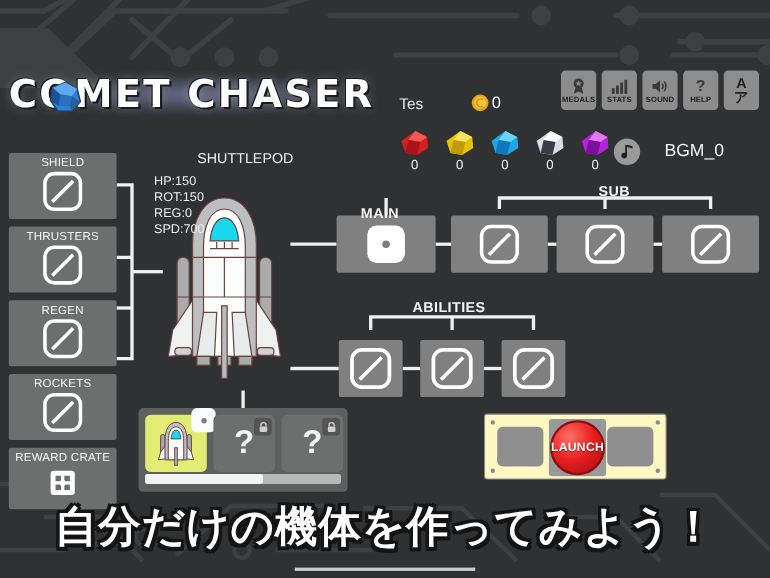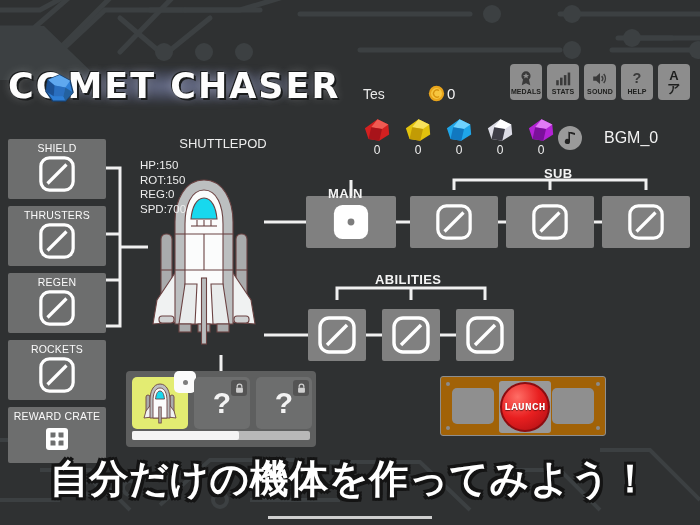--- a/index.html
+++ b/index.html
@@ -170,24 +170,23 @@
     position: absolute; left: 6px; bottom: 7px;
     width: 178px; height: 9px; background: #b8b8b8; border-radius: 2px;
   }
   #scroll-thumb {
     width: 60%; height: 100%; background: #f4f4f4; border-radius: 2px;
   }
 
   
   #launch-panel {
     position: absolute; left: 440px; top: 376px;
-    width: 166px; height: 60px; background: #a16207;
+    width: 166px; height: 60px; background: #fef9c3;
     border-radius: 3px; z-index: 6;
     border: 1px solid #8e8e8e;
-    font-family: Liberation Mono, monospace;
   }
   .lp-pad {
     position: absolute; top: 11px; width: 42px; height: 36px;
     background: #8f8f8f; border-radius: 5px;
   }
   .lp-pad.l { left: 11px; }
   .lp-pad.r { right: 11px; }
   .lp-screw {
     position: absolute; width: 4px; height: 4px;
     border-radius: 50%; background: #8b8b8b;

